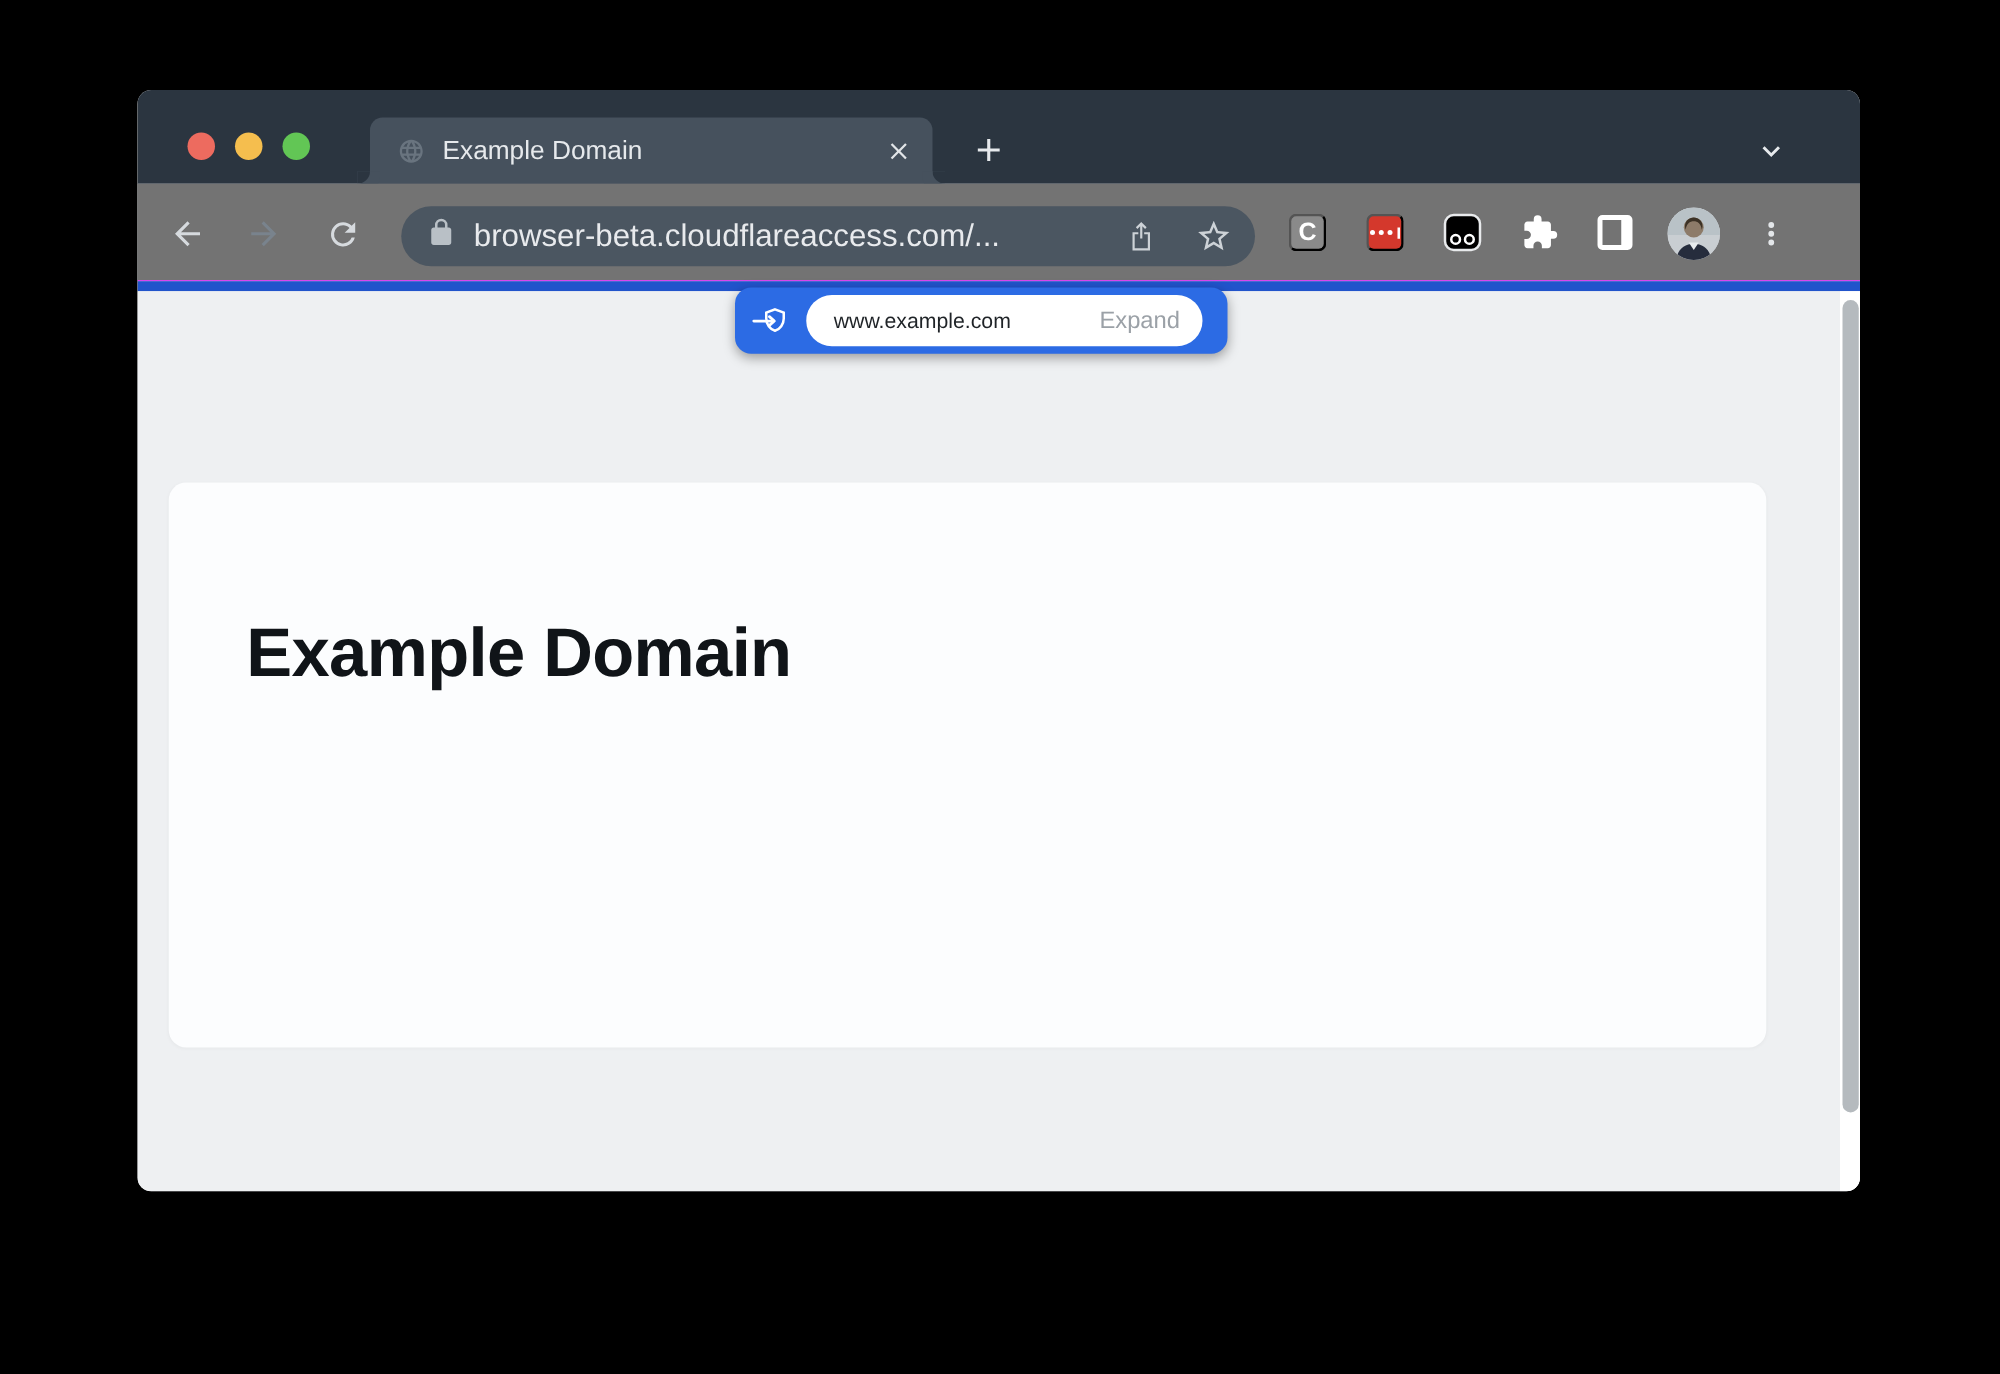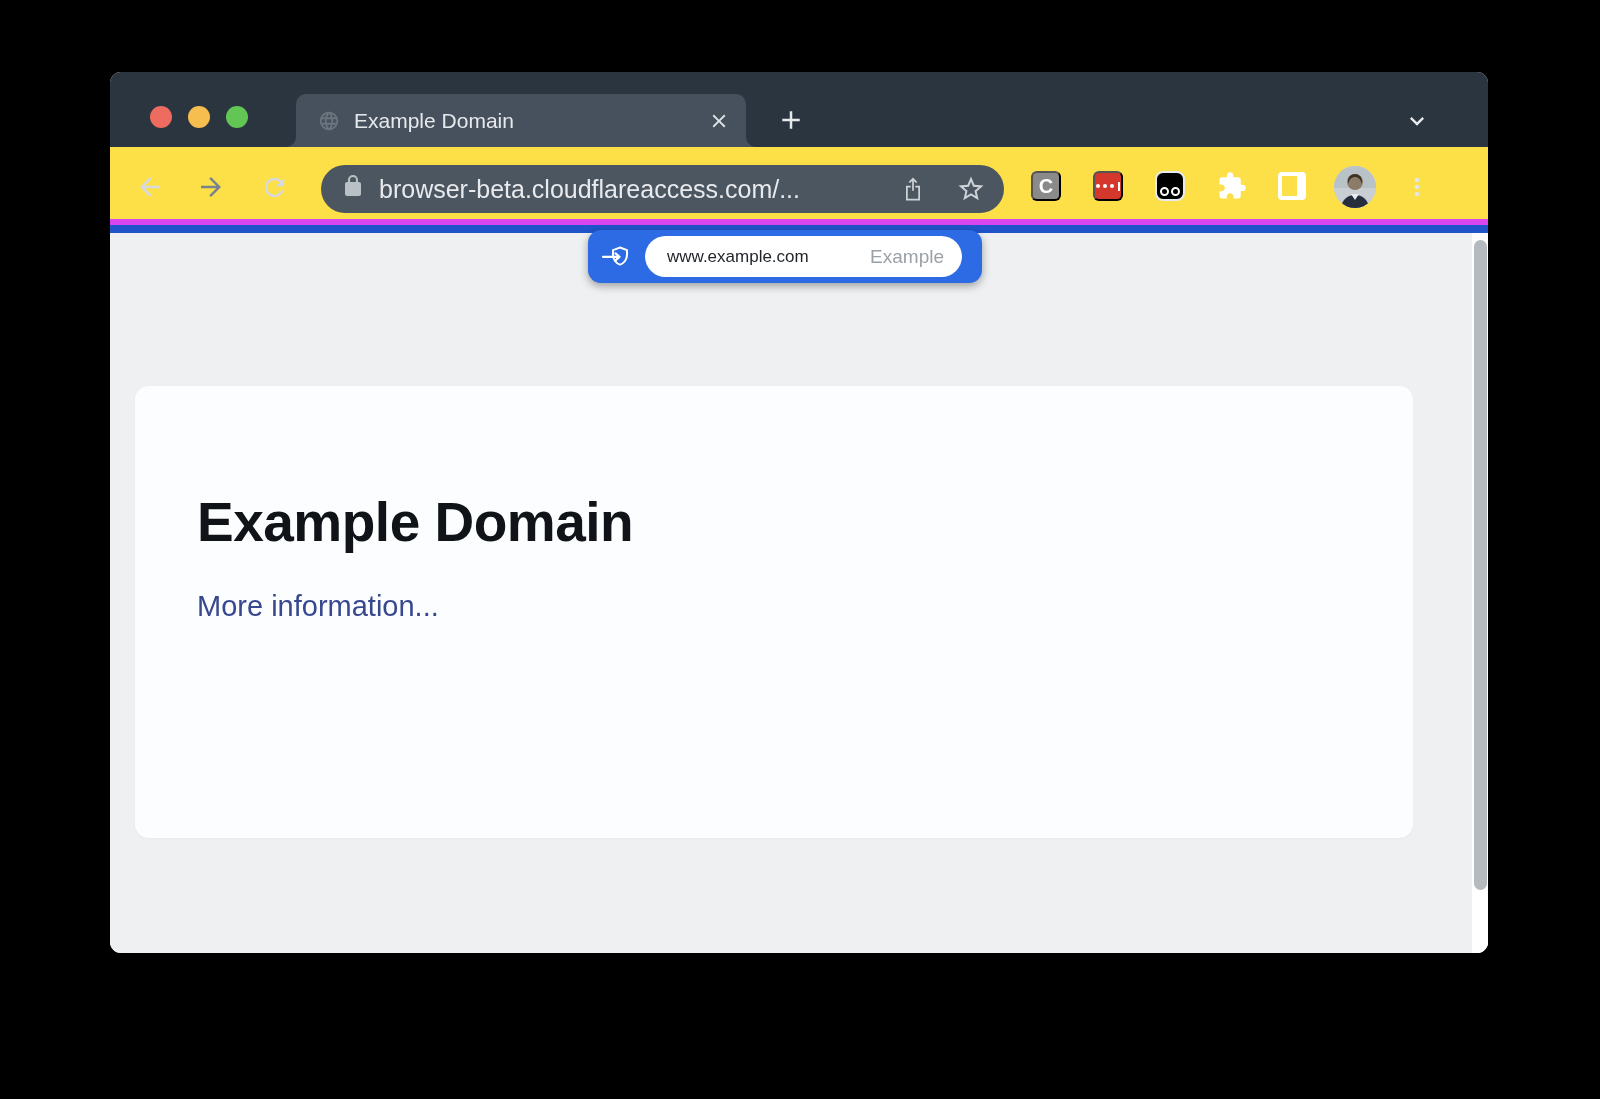--- a/index.html
+++ b/index.html
@@ -17,22 +17,22 @@
   .tab::before,.tab::after{content:"";position:absolute;bottom:0;width:10px;height:10px;background:transparent;}
   .tab::before{left:-10px;border-bottom-right-radius:10px;box-shadow:4px 4px 0 4px #46515d;}
   .tab::after{right:-10px;border-bottom-left-radius:10px;box-shadow:-4px 4px 0 4px #46515d;}
   .favicon{width:22px;height:22px;flex:0 0 auto;opacity:.85;}
   .tab-title{color:#e6e9ec;font-size:21px;margin-left:14px;flex:1;white-space:nowrap;overflow:hidden;}
   .icon-btn{display:flex;align-items:center;justify-content:center;border:none;background:transparent;padding:0;cursor:default;}
   .tab-close{width:26px;height:26px;}
   .newtab{position:absolute;left:666px;top:33px;width:30px;height:30px;}
   .tab-chevron{position:absolute;left:1291px;top:34px;width:32px;height:30px;}
   
-  .toolbar{position:absolute;left:0;top:75px;width:100%;height:78px;background:#fde047;
-    border-bottom:6px solid #d946ef;}
+  .toolbar{position:absolute;left:0;top:75px;width:100%;height:78px;background:#737373;
+    border-bottom:1px solid #d946ef;}
   .nav{position:absolute;top:25px;width:30px;height:30px;}
   .omnibox{position:absolute;left:211px;top:18px;width:683px;height:48px;background:#4b5661;
     border-radius:24px;display:flex;align-items:center;padding:0 18px 0 20px;}
   .url-text{color:#e8eaed;font-size:25px;margin-left:14px;flex:1;white-space:nowrap;overflow:hidden;}
   .omni-ic{width:30px;height:30px;flex:0 0 auto;}
   .ext{position:absolute;top:24px;width:30px;height:30px;border-radius:6px;display:flex;align-items:center;justify-content:center;}
   .ext-c{background:#8a8a8a;color:#fff;font-size:20px;font-weight:bold;}
   .ext-red{background:#d4382c;}
   .ext-red .dots{display:flex;align-items:center;gap:2.5px;}
   .ext-red .dots i{width:4.5px;height:4.5px;border-radius:50%;background:#fff;display:block;}
@@ -187,27 +187,26 @@
   <div class="iso-pill">
     <span class="iso-shield">
       <svg viewBox="0 0 34 26" width="34" height="26" fill="none" stroke="#fff">
         <path d="M20 3.5l7 2.6v4.6c0 4.6-3 8.8-7 9.9-4-1.1-7-5.3-7-9.9V6.1l7-2.6z" stroke-width="2"></path>
         <path d="M3 12.8h15" stroke-width="2.2" stroke-linecap="round"></path>
         <path d="M15.5 9.3l4 3.5-4 3.5" stroke-width="2.2" fill="none" stroke-linecap="round" stroke-linejoin="round"></path>
       </svg>
     </span>
     <div class="iso-inner">
       <span class="iso-domain">www.example.com</span>
-      <span class="iso-expand">Example</span>
+      <span class="iso-expand">Expand</span>
     </div>
   </div>
 
   <div class="content">
     <div class="card">
       <h1>Example Domain</h1>
-      <a href="#">More information...</a>
     </div>
     <div class="scroll-track">
       <div class="scroll-thumb"></div>
     </div>
   </div>
 
 </div>
 
 </body></html>

